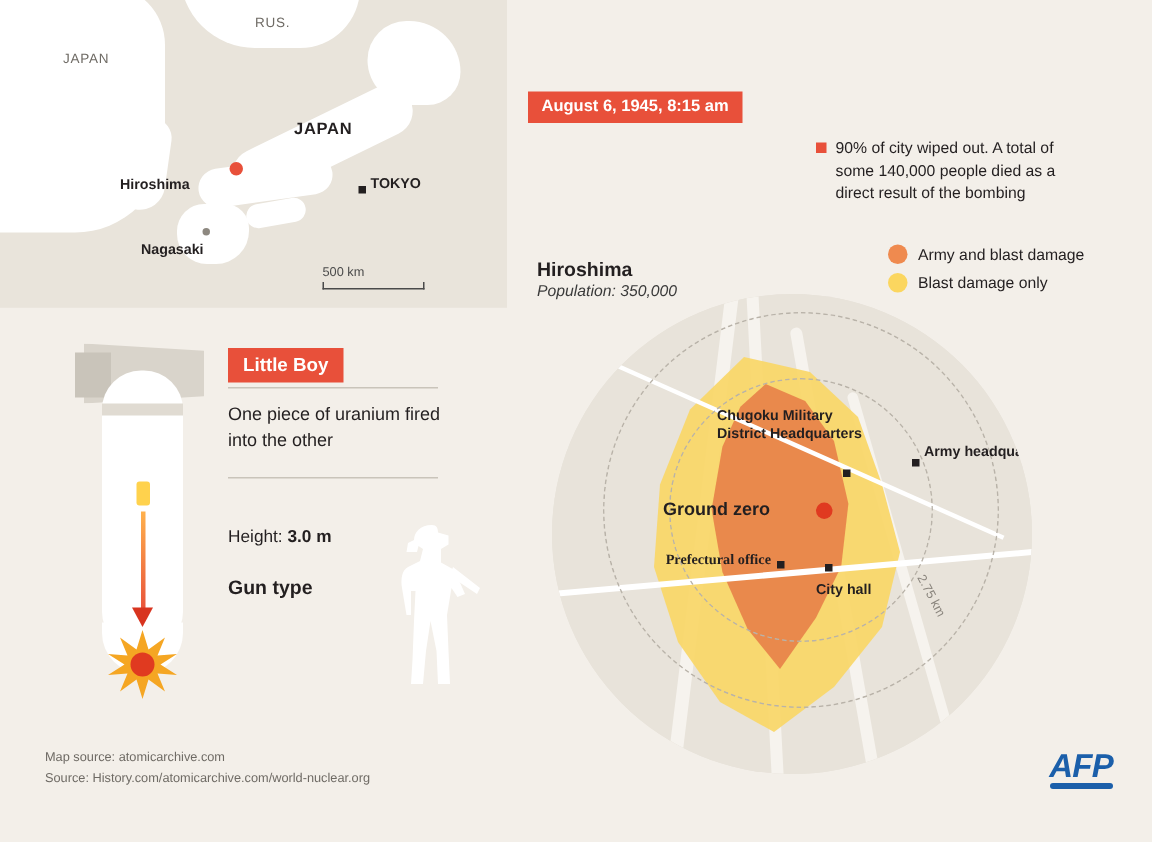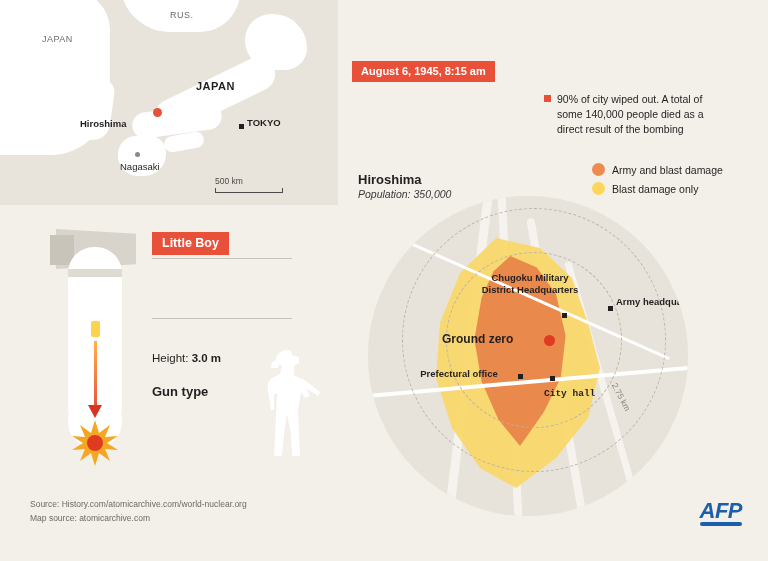--- a/index.html
+++ b/index.html
@@ -174,21 +174,21 @@
     <div class="map-label" style="left:170px; top:10px;">RUS.</div>
     <div class="map-label bold" style="left:196px; top:80px;">JAPAN</div>
 
     <div class="dot-red" style="left:153px; top:108px;"></div>
     <div class="map-city" style="left:80px; top:118px;">Hiroshima</div>
 
     <div class="dot-black" style="left:239px; top:124px;"></div>
     <div class="map-city" style="left:247px; top:117px;">TOKYO</div>
 
     <div class="dot-grey" style="left:135px; top:152px;"></div>
-    <div class="map-city plain" style="left:120px; top:161px;">Nagasaki</div>
+    <div class="map-city plain" style="left:94px; top:161px;font-weight:bold;">Nagasaki</div>
 
     <div class="scalebar">
       <div class="txt">500 km</div>
       <div class="bar"></div>
     </div>
   </div>
 
   <div class="bomb-wrap">
     <div class="bomb-tailfin"></div>
     <div class="bomb-tailfin2"></div>
@@ -199,20 +199,21 @@
     <div class="arrow-line"></div>
     <div class="arrow-head"></div>
     <svg class="burst" viewBox="0 0 46 46">
       <polygon points="23,0 27,13 38,5 33,17 46,16 35,23 46,30 33,29 38,41 27,33 23,46 19,33 8,41 13,29 0,30 11,23 0,16 13,17 8,5 19,13" fill="#f5a623"></polygon>
       <circle cx="23" cy="23" r="8" fill="#e03a20"></circle>
     </svg>
   </div>
 
   <div class="lb-tag">Little Boy</div>
   <div class="lb-rule"></div>
+  <div class="lb-desc">One piece of uranium fired into the other</div>
   <div class="lb-rule2"></div>
   <div class="lb-height">
     <span>Height:</span>
     <b>3.0 m</b>
   </div>
   <div class="lb-guntype">Gun type</div>
 
   <svg class="soldier" viewBox="0 0 70 110">
     <path fill="#ffffff" d="M30 2 C22 2 18 7 18 12 L14 14 L13 20 L20 20 L21 16 L24 18 L22 26 L14 30 C10 32 9 38 10 44 L13 62 L16 62 L16 46 L19 46 L18 66 L17 92 L16 108 L24 108 L26 86 L29 66 L33 86 L34 108 L42 108 L41 86 L40 62 L43 44 L47 50 L52 48 L45 32 L36 27 L36 18 L41 15 L41 9 L34 7 C34 4 33 2 30 2 Z"></path>
     <path fill="#ffffff" d="M44 30 L62 44 L60 48 L42 36 Z"></path>
@@ -254,34 +255,34 @@
     <div class="road" style="left:14px; top:100px; width:300px; height:3px; transform:rotate(24deg);"></div>
 
     <div class="ring" style="left:78px; top:56px; width:176px; height:176px;"></div>
     <div class="ring" style="left:34px; top:12px; width:264px; height:264px;"></div>
     <div class="ring-label" style="left:238px; top:196px; transform:rotate(62deg);">2.75 km</div>
 
     <div class="gz-dot" style="left:176px; top:139px;"></div>
     <div class="gz-label" style="left:74px; top:136px;">Ground zero</div>
 
     <div class="pt" style="left:194px; top:117px;"></div>
-    <div class="pt-label" style="left:110px; top:76px; width:104px; text-align:center;">Chugoku Military District Headquarters</div>
+    <div class="pt-label" style="left:110px; top:76px; width:104px; text-align:left;">Chugoku Military District Headquarters</div>
 
     <div class="pt" style="left:240px; top:110px;"></div>
     <div class="pt-label" style="left:248px; top:100px; width:100px;">Army headquarters</div>
 
     <div class="pt" style="left:150px; top:178px;"></div>
-    <div class="pt-label" style="left:36px; top:172px; width:110px; text-align:center;">Prefectural office</div>
+    <div class="pt-label" style="left:36px; top:172px; width:110px; text-align:right;font-family:Liberation Serif, serif;">Prefectural office</div>
 
     <div class="pt" style="left:182px; top:180px;"></div>
-    <div class="pt-label" style="left:176px; top:192px; width:80px;font-family:Liberation Mono, monospace;">City hall</div>
+    <div class="pt-label" style="left:176px; top:192px; width:80px;">City hall</div>
   </div>
 
   <div class="source">
+    <div>Map source: atomicarchive.com</div>
     <div>Source: History.com/atomicarchive.com/world-nuclear.org</div>
-    <div>Map source: atomicarchive.com</div>
   </div>
   <div class="afp">
     <span>AFP</span>
     <span class="swoosh"></span>
   </div>
 
 </div>
 
 </body></html>

